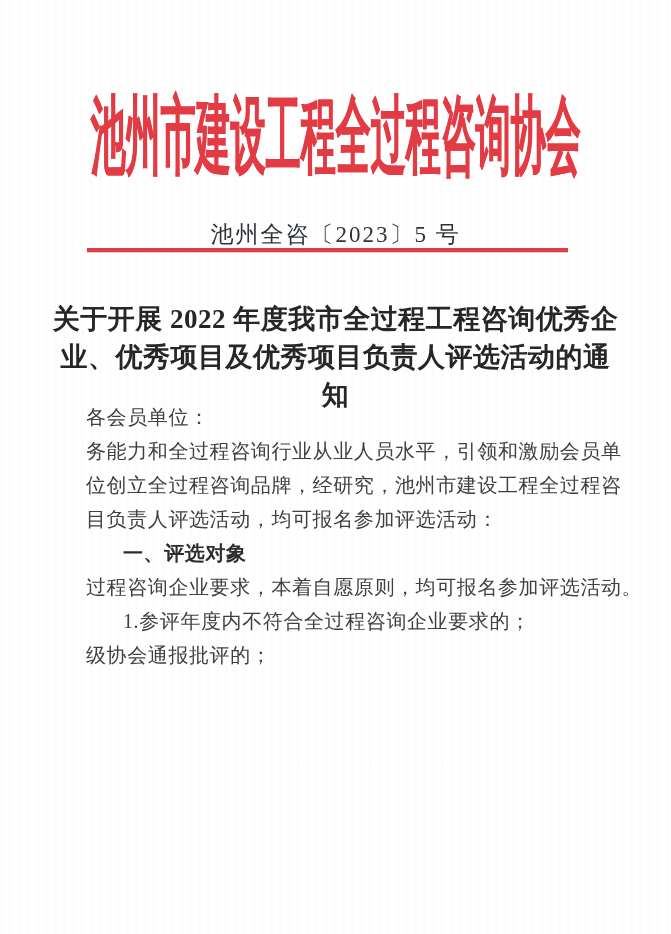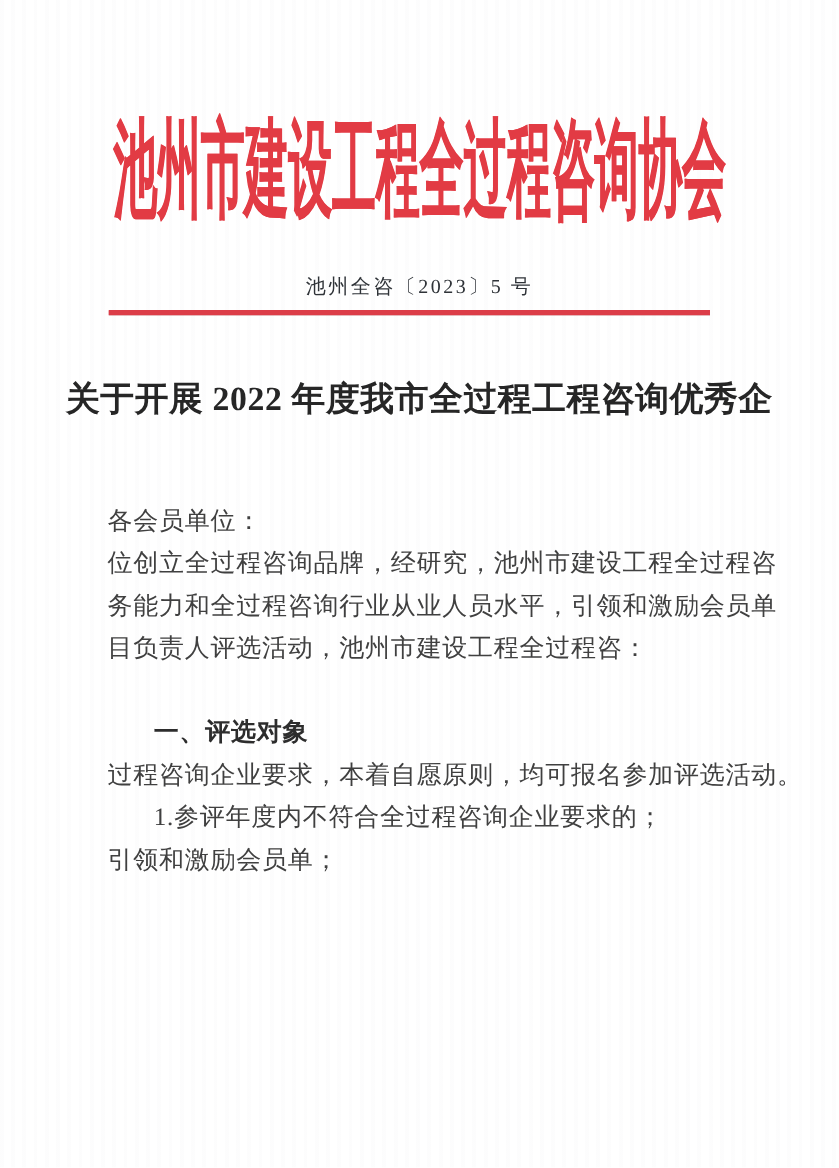--- a/index.html
+++ b/index.html
@@ -40,21 +40,21 @@
     transform-origin: center;
     text-shadow: 0.5px 0 0 #e23b44;
   }
   
   .doc-number {
     position: absolute;
     top: 219px;
     left: 0;
     width: 100%;
     text-align: center;
-    font-size: 16px;
+    font-size: 23px;
     letter-spacing: 2px;
     color: #2f3338;
   }
   
   .red-rule {
     position: absolute;
     top: 248px;
     left: 87px;
     width: 481px;
     height: 4px;
@@ -80,43 +80,44 @@
     top: 400px;
     left: 86px;
     width: 490px;
     font-size: 20px;
     line-height: 34px;
     letter-spacing: 0.6px;
     color: #404040;
   }
   .ln { white-space: nowrap; }
   .ln.ind { text-indent: 37px; }
-  .ln.b { font-weight: bold; color: #2d2d2d; margin-top: 33px; }
+  .ln.b { font-weight: bold; color: #2d2d2d; }
 </style>
 </head>
 <body>
 
 <div class="page">
 
   <div class="letterhead">
     <span class="stretch">池州市建设工程全过程咨询协会</span>
   </div>
 
   <div class="doc-number">池州全咨〔2023〕5 号</div>
 
   <div class="red-rule"></div>
 
   <div class="title">
     <div>关于开展 2022 年度我市全过程工程咨询优秀企</div>
+    <div>业、优秀项目及优秀项目负责人评选活动的通知</div>
   </div>
 
   <div class="body-block">
     <div class="ln">各会员单位：</div>
+    <div class="ln">务能力和全过程咨询行业从业人员水平，引领和激励会员单</div>
     <div class="ln">位创立全过程咨询品牌，经研究，池州市建设工程全过程咨</div>
-    <div class="ln">务能力和全过程咨询行业从业人员水平，引领和激励会员单</div>
-    <div class="ln">目负责人评选活动，池州市建设工程全过程咨：</div>
+    <div class="ln">目负责人评选活动，均可报名参加评选活动：</div>
     <div class="ln ind b">一、评选对象</div>
     <div class="ln">过程咨询企业要求，本着自愿原则，均可报名参加评选活动。</div>
     <div class="ln ind">1.参评年度内不符合全过程咨询企业要求的；</div>
-    <div class="ln">引领和激励会员单；</div>
+    <div class="ln">级协会通报批评的；</div>
   </div>
 
 </div>
 
 </body></html>

